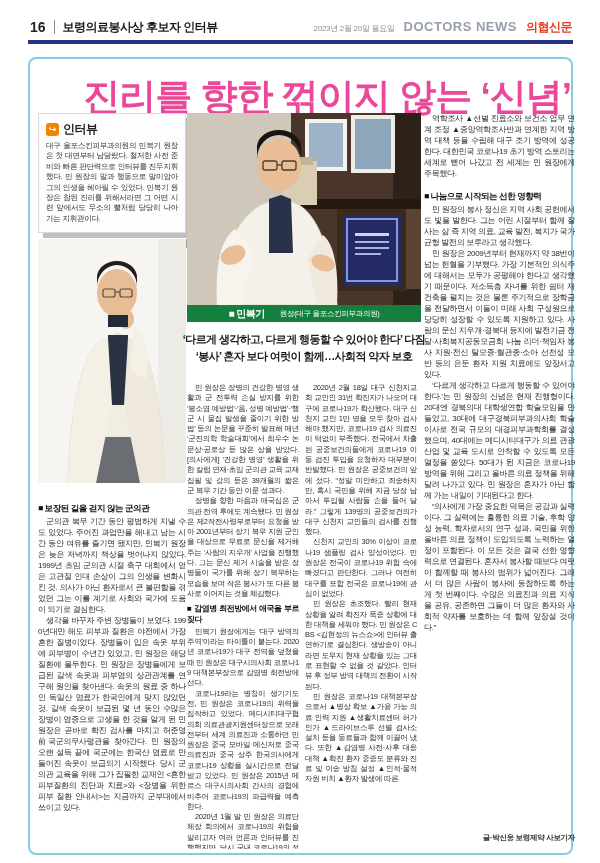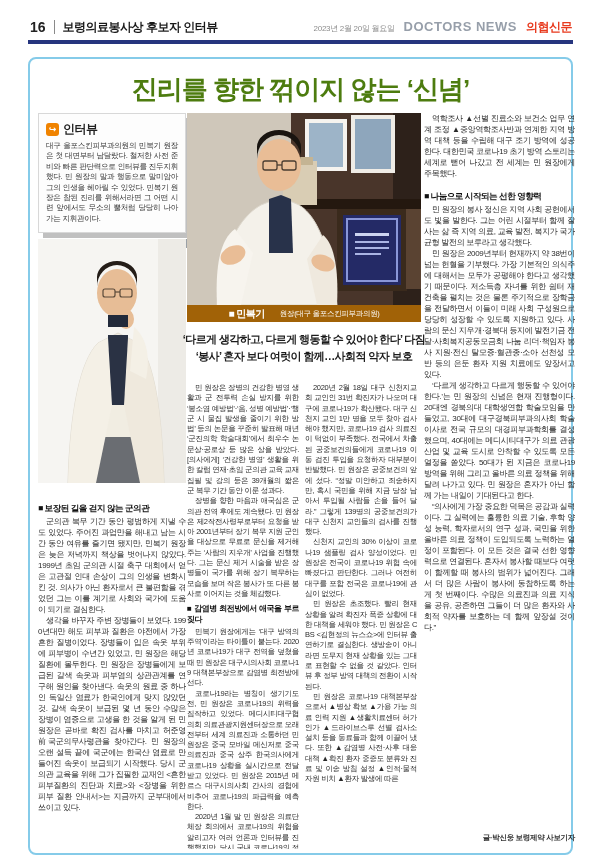--- a/index.html
+++ b/index.html
@@ -12,34 +12,34 @@
   .hdr-div { width:1px; height:14px; background:#8a8a8a; margin:0 8px; }
   .hdr-section { font-size:12px; font-weight:bold; color:#1a1a1a; letter-spacing:-0.5px; }
   .hdr-right { margin-left:auto; display:flex; align-items:baseline; gap:9px; }
   .hdr-date { font-size:8px; color:#8d8d8d; letter-spacing:-0.3px; }
   .hdr-masthead { font-size:13px; font-weight:bold; color:#979faa; letter-spacing:0.5px; }
   .hdr-brand { font-size:12px; font-weight:bold; color:#e8391d; letter-spacing:-0.5px; }
   .navy-rule { position:absolute; left:28px; top:40px; width:545px; height:3.5px; background:#26357e; }
 
   
   .frame { position:absolute; left:28px; top:57px; width:545px; height:798px; border:2px solid #85cbe9; border-radius:8px; background:#fff; }
-  .headline { position:absolute; left:0; top:13px; width:100%; text-align:center; font-size:26px; font-weight:900; color:#4d7c0f; letter-spacing:-1px; }
+  .headline { position:absolute; left:0; top:13px; width:100%; text-align:right; font-size:37px; font-weight:900; color:#ec4899; letter-spacing:-1px; }
 
   
   .ibox { position:absolute; left:8px; top:54px; width:148px; height:120px; background:#fdfdfd; border:1px solid #d8d8d8; box-shadow:5px 5px 0 rgba(130,130,130,.5); padding:7px 7px 5px; }
   .ibox:after { content:""; position:absolute; right:-2px; bottom:-16px; width:9px; height:9px; background:#9aa0a6; }
   .ibox-head { display:flex; align-items:center; gap:4px; margin-bottom:3px; }
   .ibox-badge { width:13px; height:13px; background:#f08300; border-radius:3px; color:#fff; font-size:9px; line-height:13px; text-align:center; font-weight:bold; }
   .ibox-label { font-size:12px; font-weight:900; color:#222; letter-spacing:-0.5px; }
   .ibox-text { font-size:7.6px; line-height:10.4px; color:#333; text-align:justify; word-break:break-all; letter-spacing:-0.3px; }
 
   
   .portrait { position:absolute; left:8px; top:180px; width:148px; height:244px; overflow:hidden; }
   .photo-main { position:absolute; left:157px; top:54px; width:234px; height:192px; overflow:hidden; }
-  .caption-bar { position:absolute; left:157px; top:246px; width:234px; height:17px; background:#a16207; color:#fff; display:flex; align-items:center; justify-content:center; gap:15px; }
+  .caption-bar { position:absolute; left:157px; top:246px; width:234px; height:17px; background:#15803d; color:#fff; display:flex; align-items:center; justify-content:center; gap:15px; }
   .cap-name { font-size:10px; font-weight:bold; letter-spacing:-0.5px; }
   .cap-title { font-size:7.5px; letter-spacing:-0.3px; }
   .subtitle { position:absolute; left:150px; top:272px; width:248px; text-align:center; font-size:11px; font-weight:bold; color:#1c1c1c; line-height:17px; letter-spacing:-0.6px; }
 
   
   .col { position:absolute; overflow:hidden; color:#2a2a2a; text-align:justify; word-break:break-all; }
   .col p.para { text-indent:8px; letter-spacing:-0.3px; }
   .col .sec-h { font-weight:900; color:#111; margin:5px 0 2px; letter-spacing:-0.5px; }
   .col1 { left:8px;  top:426px; width:148px; height:364px; font-size:8px;   line-height:11px; }
   .col1 .sec-h { font-size:8.6px; margin-top:18px; }

